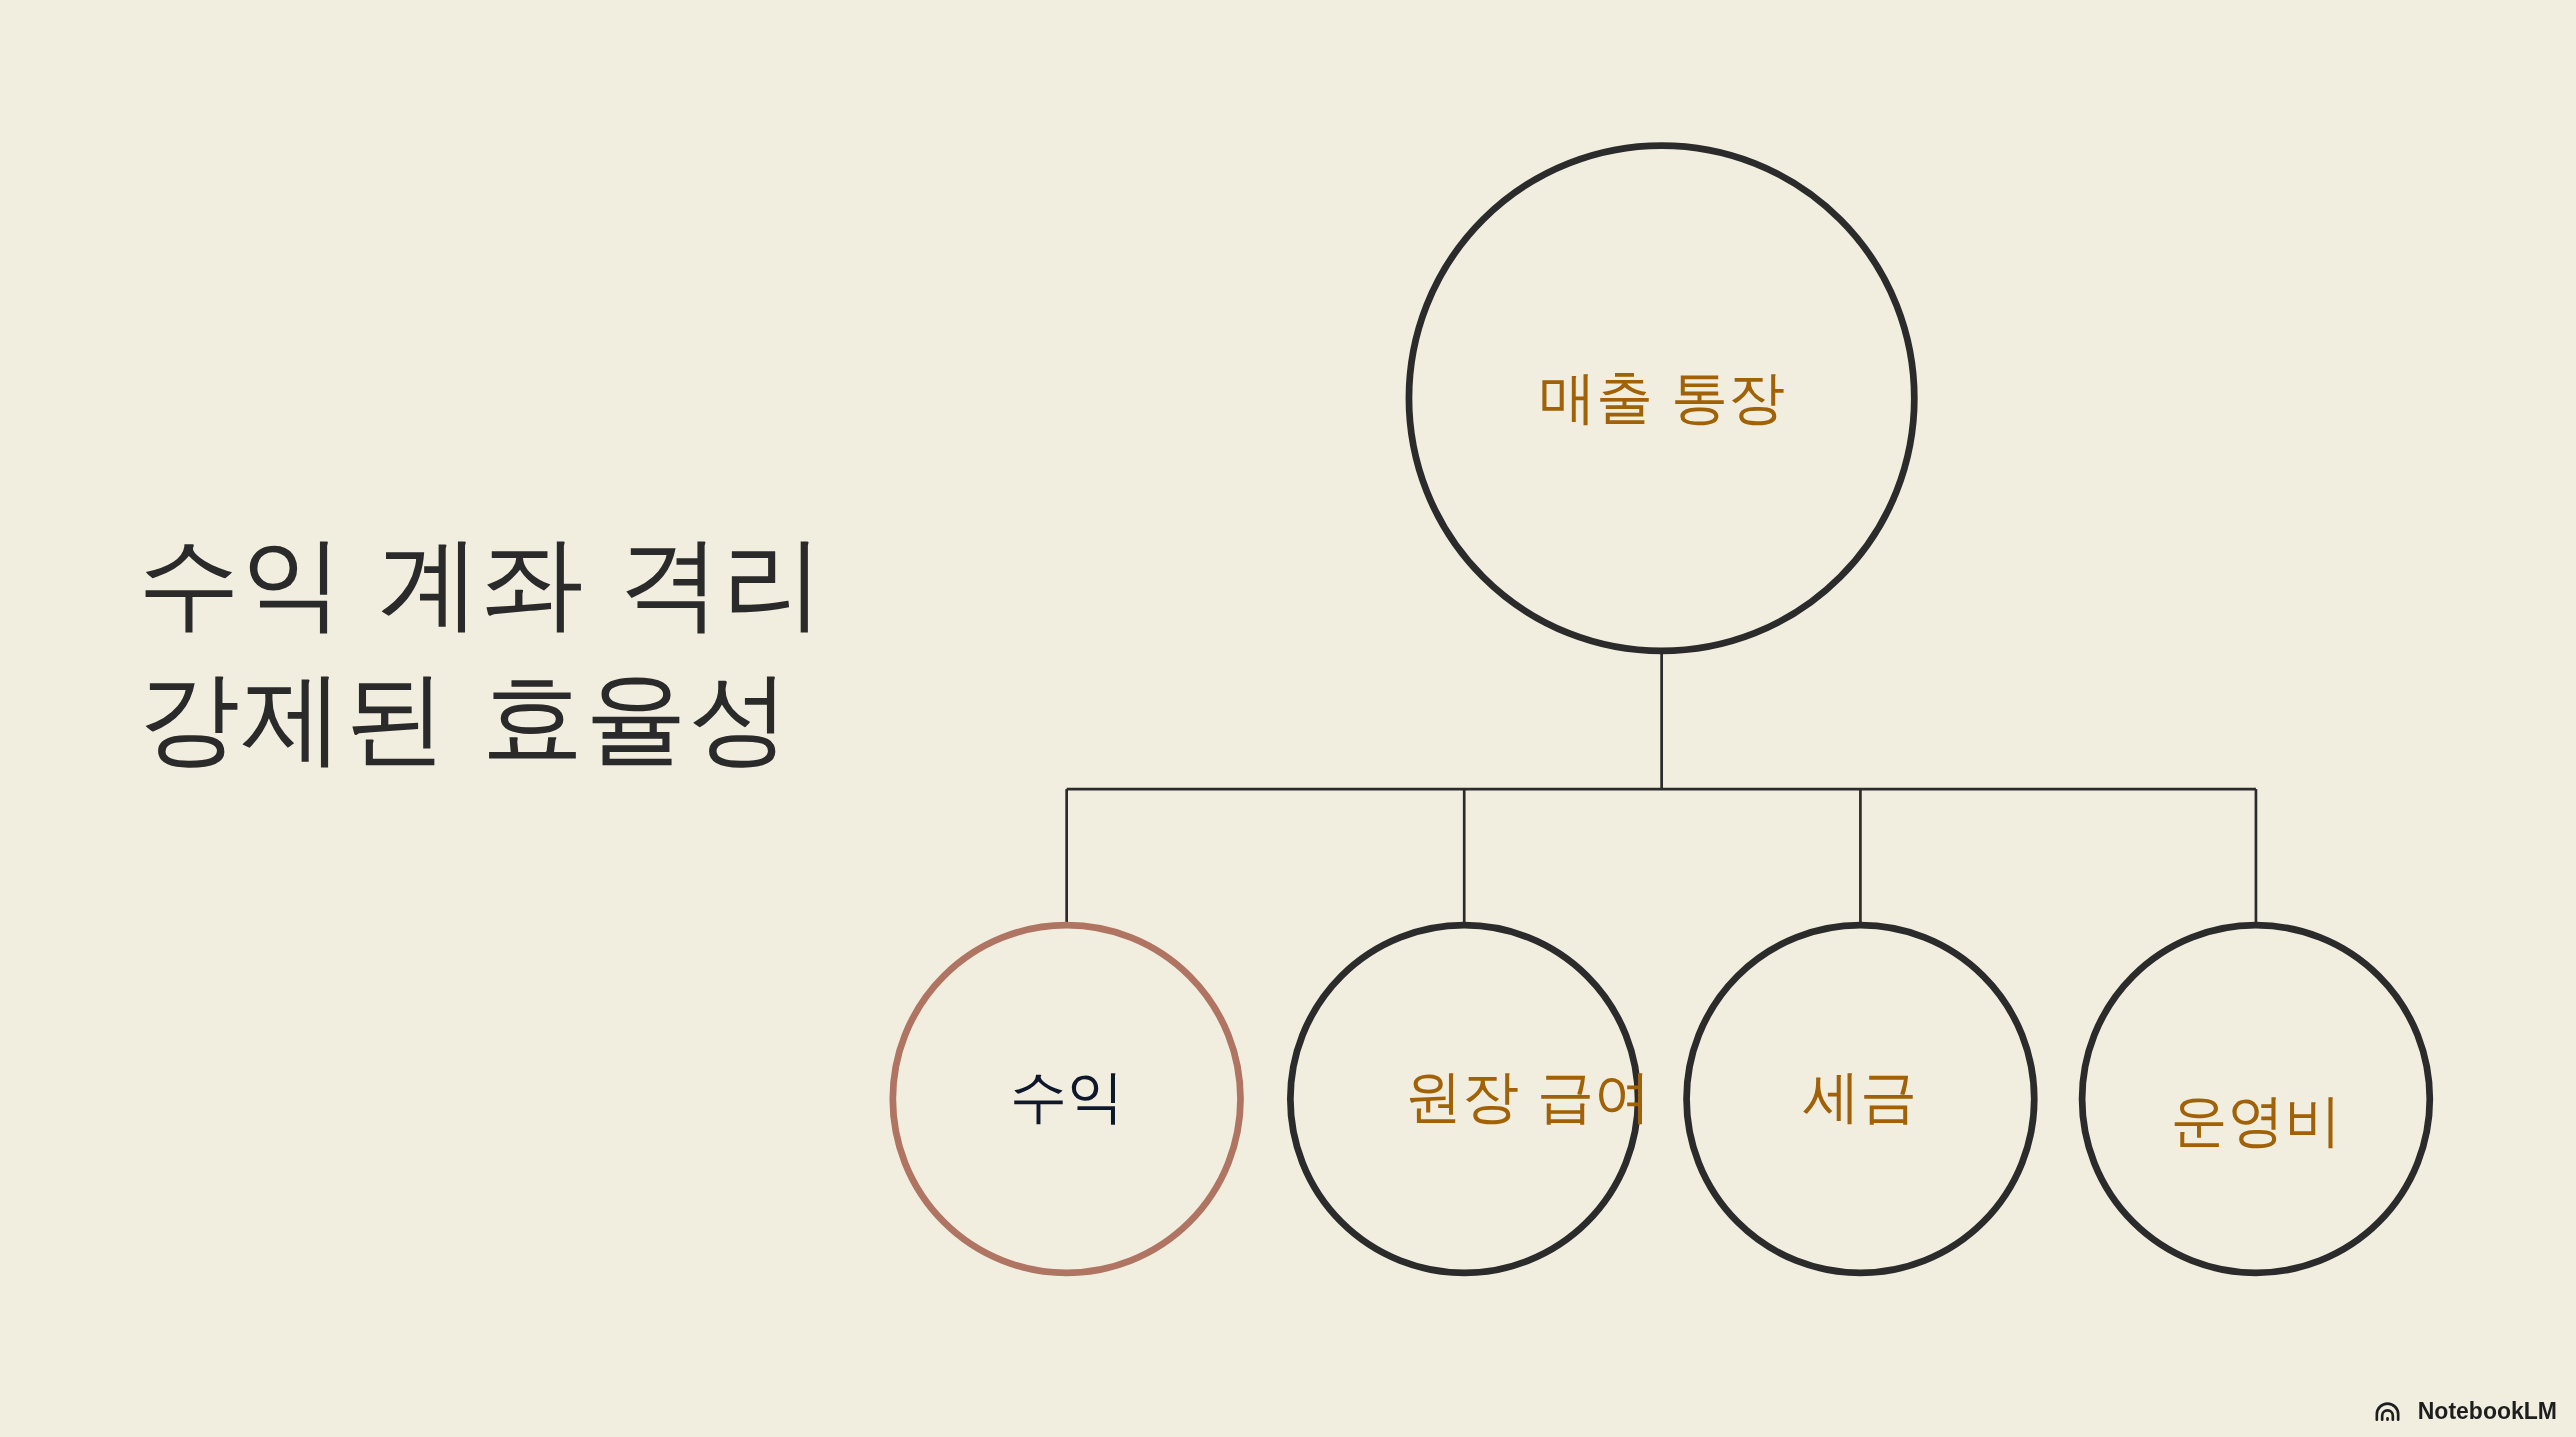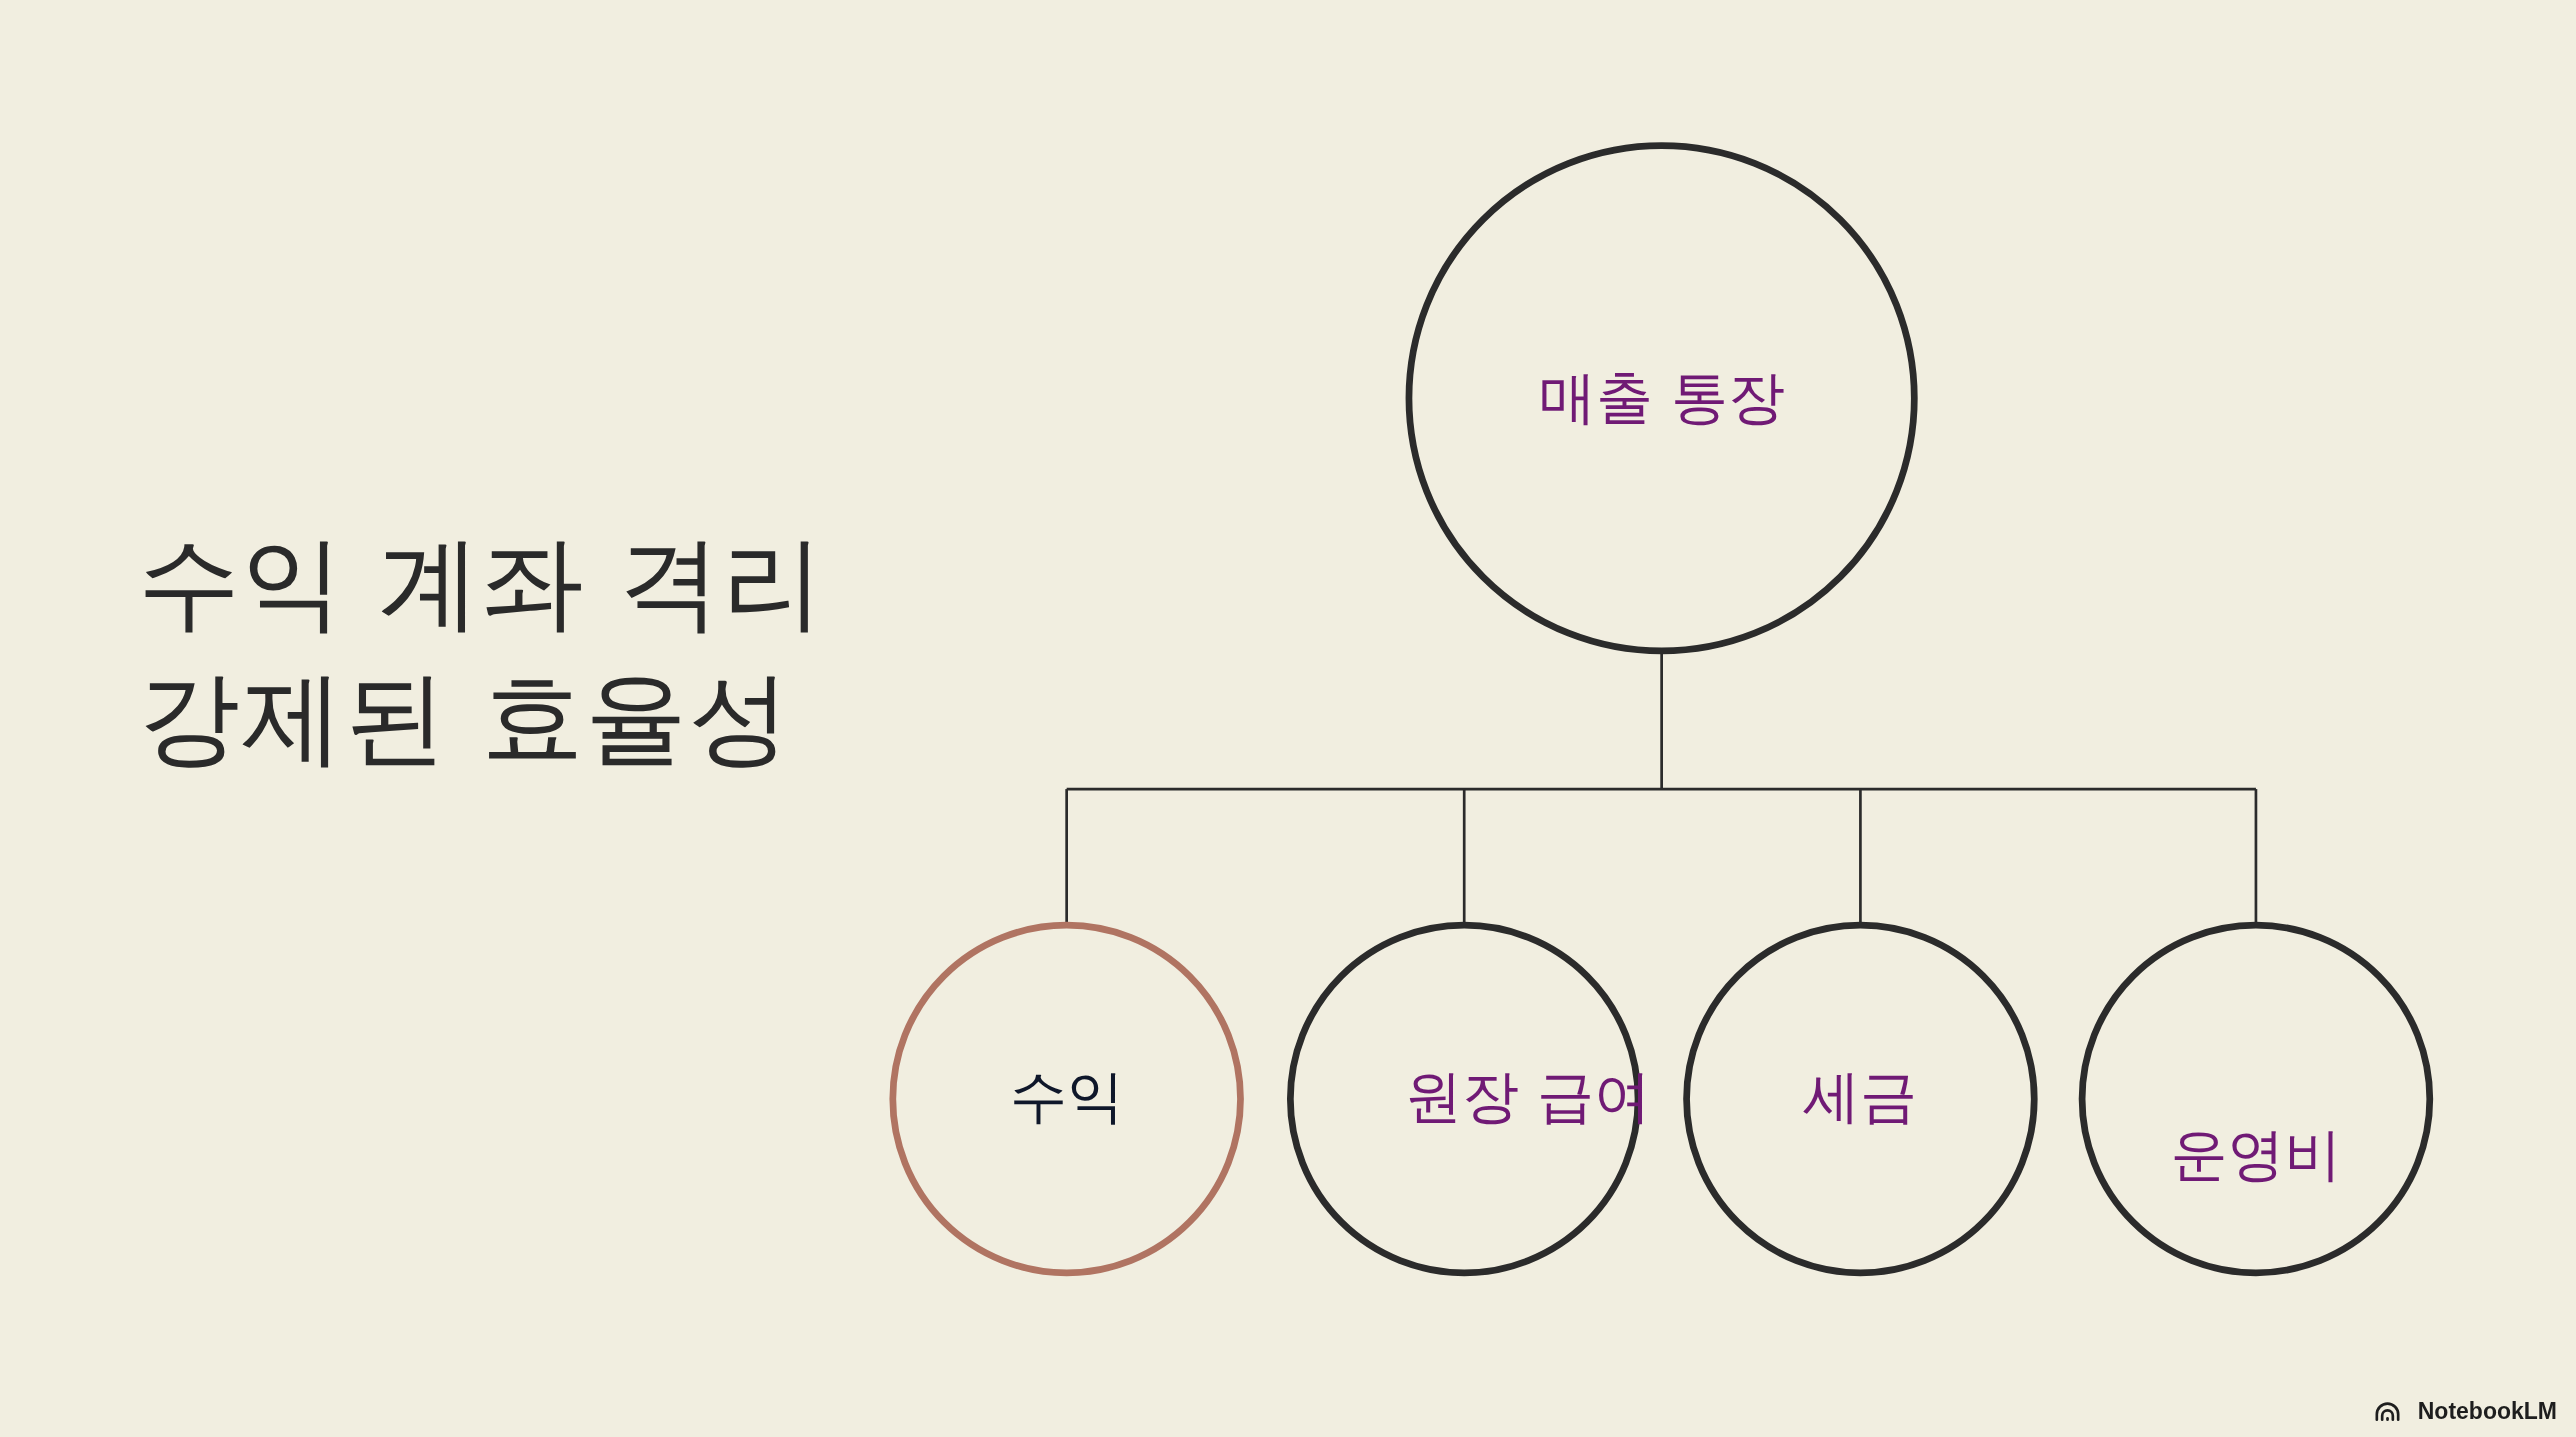--- a/index.html
+++ b/index.html
@@ -13,21 +13,21 @@
   .title {
     position: absolute; left: 138px; top: 515px;
     font-family: "DejaVu Serif", "Liberation Serif", serif;
     font-size: 102px; line-height: 135px; font-weight: 500;
     color: #2a2a2a; letter-spacing: 1.3px;
   }
   .title div { white-space: nowrap; }
   svg.diagram { position: absolute; left: 0; top: 0; }
   .node-label {
     position: absolute; transform: translate(-50%, -50%);
-    white-space: nowrap; font-size: 57px; color: #701a75;
+    white-space: nowrap; font-size: 57px; color: #a16207;
   }
   .node-label.accent { color: #0f172a; text-align: center; }
   .brand {
     position: absolute; right: 19px; bottom: 13.5px;
     display: flex; align-items: center; gap: 17px;
     font-family: "Liberation Sans", sans-serif; font-size: 23px;
     color: #1e1e1e; font-weight: 600;
   }
 </style>
 </head>
@@ -54,21 +54,21 @@
   <circle cx="1583" cy="1631" r="258" fill="none" stroke="#b07462" stroke-width="10"></circle>
   <circle cx="2173" cy="1631" r="258" fill="none" stroke="#2b2b2b" stroke-width="10"></circle>
   <circle cx="2761" cy="1631" r="258" fill="none" stroke="#2b2b2b" stroke-width="10"></circle>
   <circle cx="3348" cy="1631" r="258" fill="none" stroke="#2b2b2b" stroke-width="10"></circle>
 </svg>
 
 <div class="node-label" style="left:1662px; top:398px;">매출 통장</div>
 <div class="node-label accent" style="left:1067px; top:1097px;">수익</div>
 <div class="node-label" style="left:1528px; top:1097px;">원장 급여</div>
 <div class="node-label" style="left:1860px; top:1097px;">세금</div>
-<div class="node-label" style="left:2256px; top:1155px;">운영비</div>
+<div class="node-label" style="left:2256px; top:1121px;">운영비</div>
 
 <div class="brand">
   <svg width="27" height="20" viewBox="0 0 40 30">
     <g fill="none" stroke="#1e1e1e" stroke-width="4" stroke-linecap="round">
       <path d="M4 28 V20 A16 16 0 0 1 36 20 V28"></path>
       <path d="M12 28 V22 A8 8 0 0 1 28 22 V28"></path>
       <path d="M20 28 V26"></path>
     </g>
   </svg>
   <span>NotebookLM</span>

